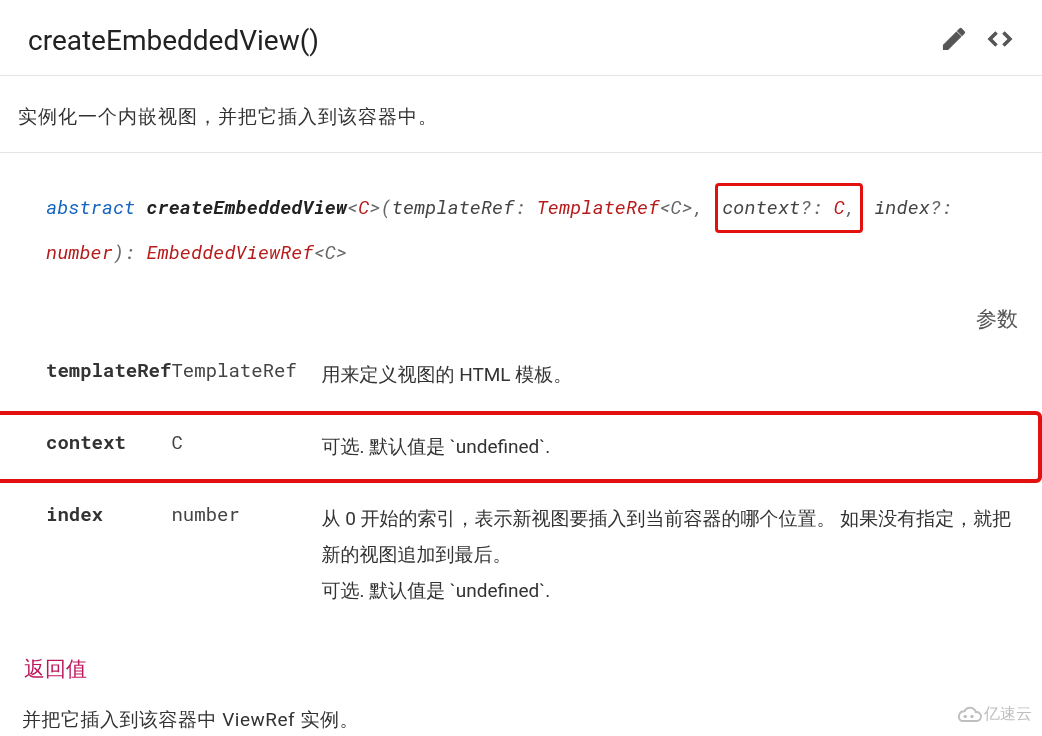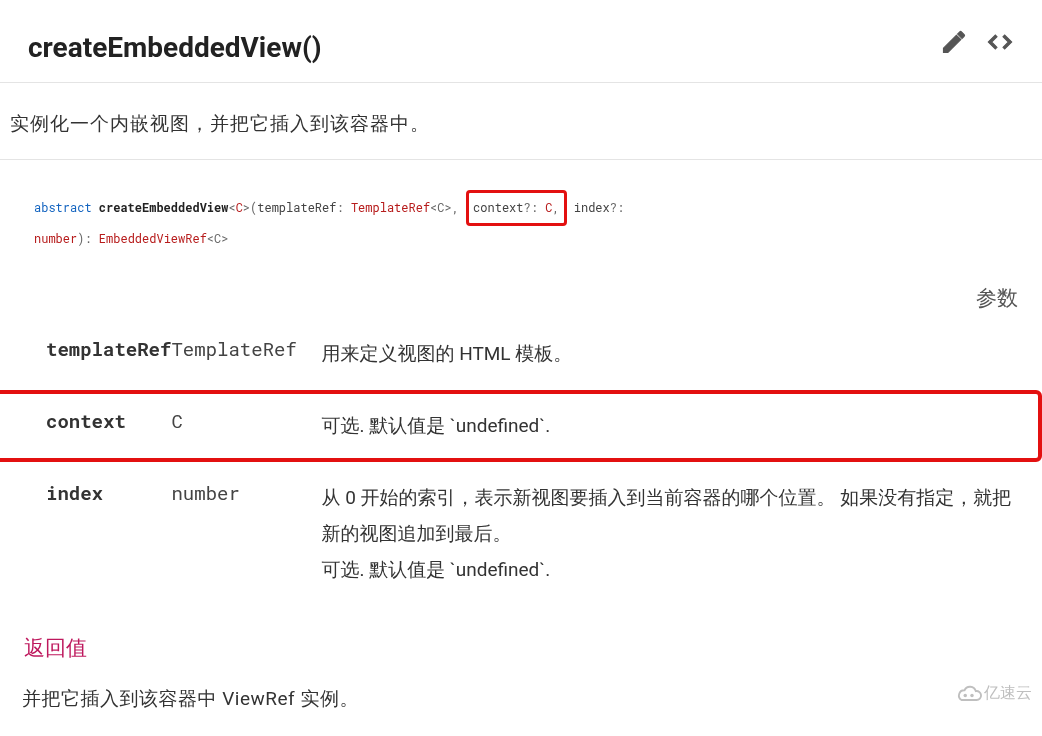--- a/index.html
+++ b/index.html
@@ -15,40 +15,40 @@
   }
 
   .header {
     display: flex;
     align-items: center;
     padding: 24px 28px 18px 28px;
     border-bottom: 1px solid #e4e4e4;
   }
   .header h1 {
     font-size: 28px;
-    font-weight: 700;
+    font-weight: 400;
     flex: 1;
     color: #222;
-    margin-top: 7px;
   }
   .header .actions { display: flex; gap: 18px; align-items: center; color: #555; }
   .header .actions svg { width: 28px; height: 28px; stroke: #555; fill: #555; cursor: pointer; }
 
   .intro {
-    padding: 28px 28px 22px 10px;
+    padding: 28px 28px 22px 18px;
     font-size: 19px;
     color: #333;
     border-bottom: 1px solid #e4e4e4;
     letter-spacing: 1px;
   }
 
   .sig-block {
-    padding: 30px 46px 10px 34px;
-    font-size: 12px;
+    padding: 30px 46px 10px 46px;
+    font-size: 19px;
     line-height: 2.0;
+    font-style: italic;
   }
   .sig-block .kw { color: #1565c0; }
   .sig-block .name { font-weight: 700; color: #222; }
   .sig-block .type { color: #b71c1c; }
   .sig-block .punct { color: #666; }
   .sig-block .ident { color: #444; }
   .red-box-inline {
     border: 3px solid #e31010;
     border-radius: 4px;
     padding: 2px 4px 4px 4px;

